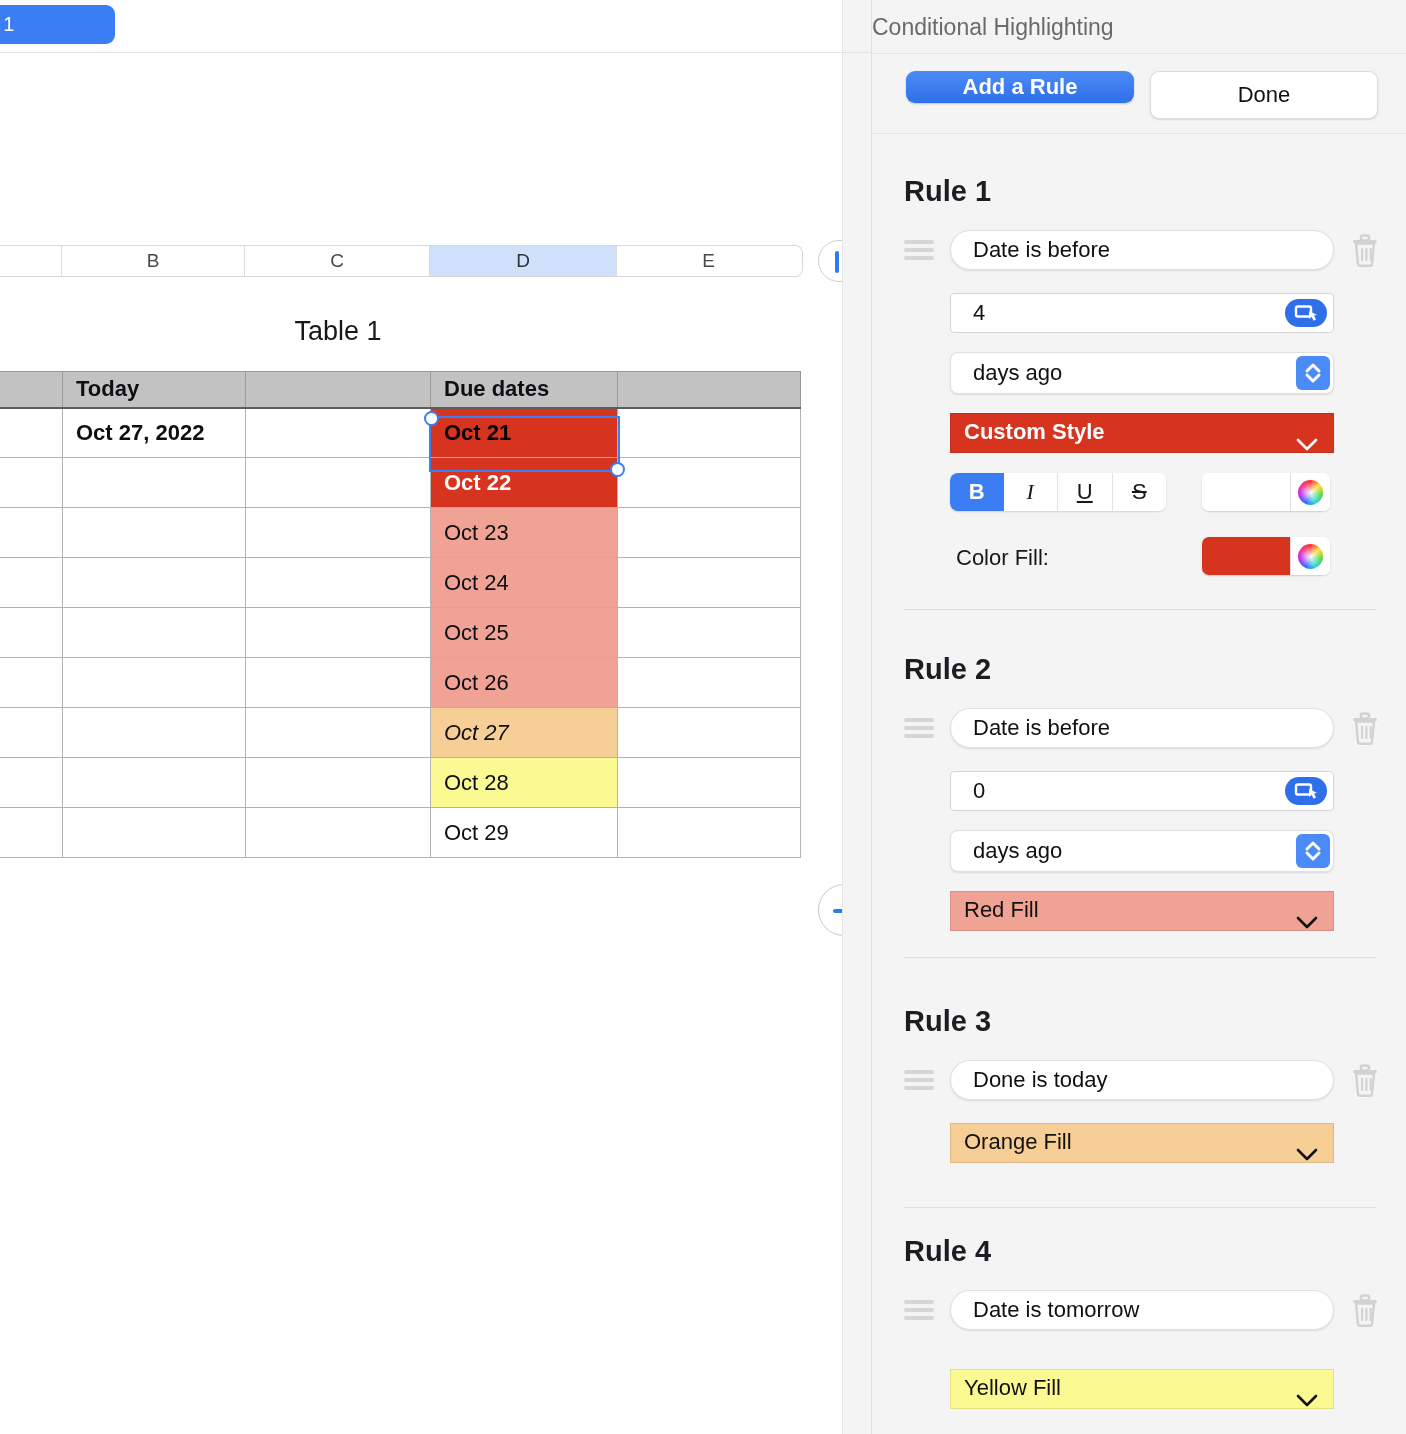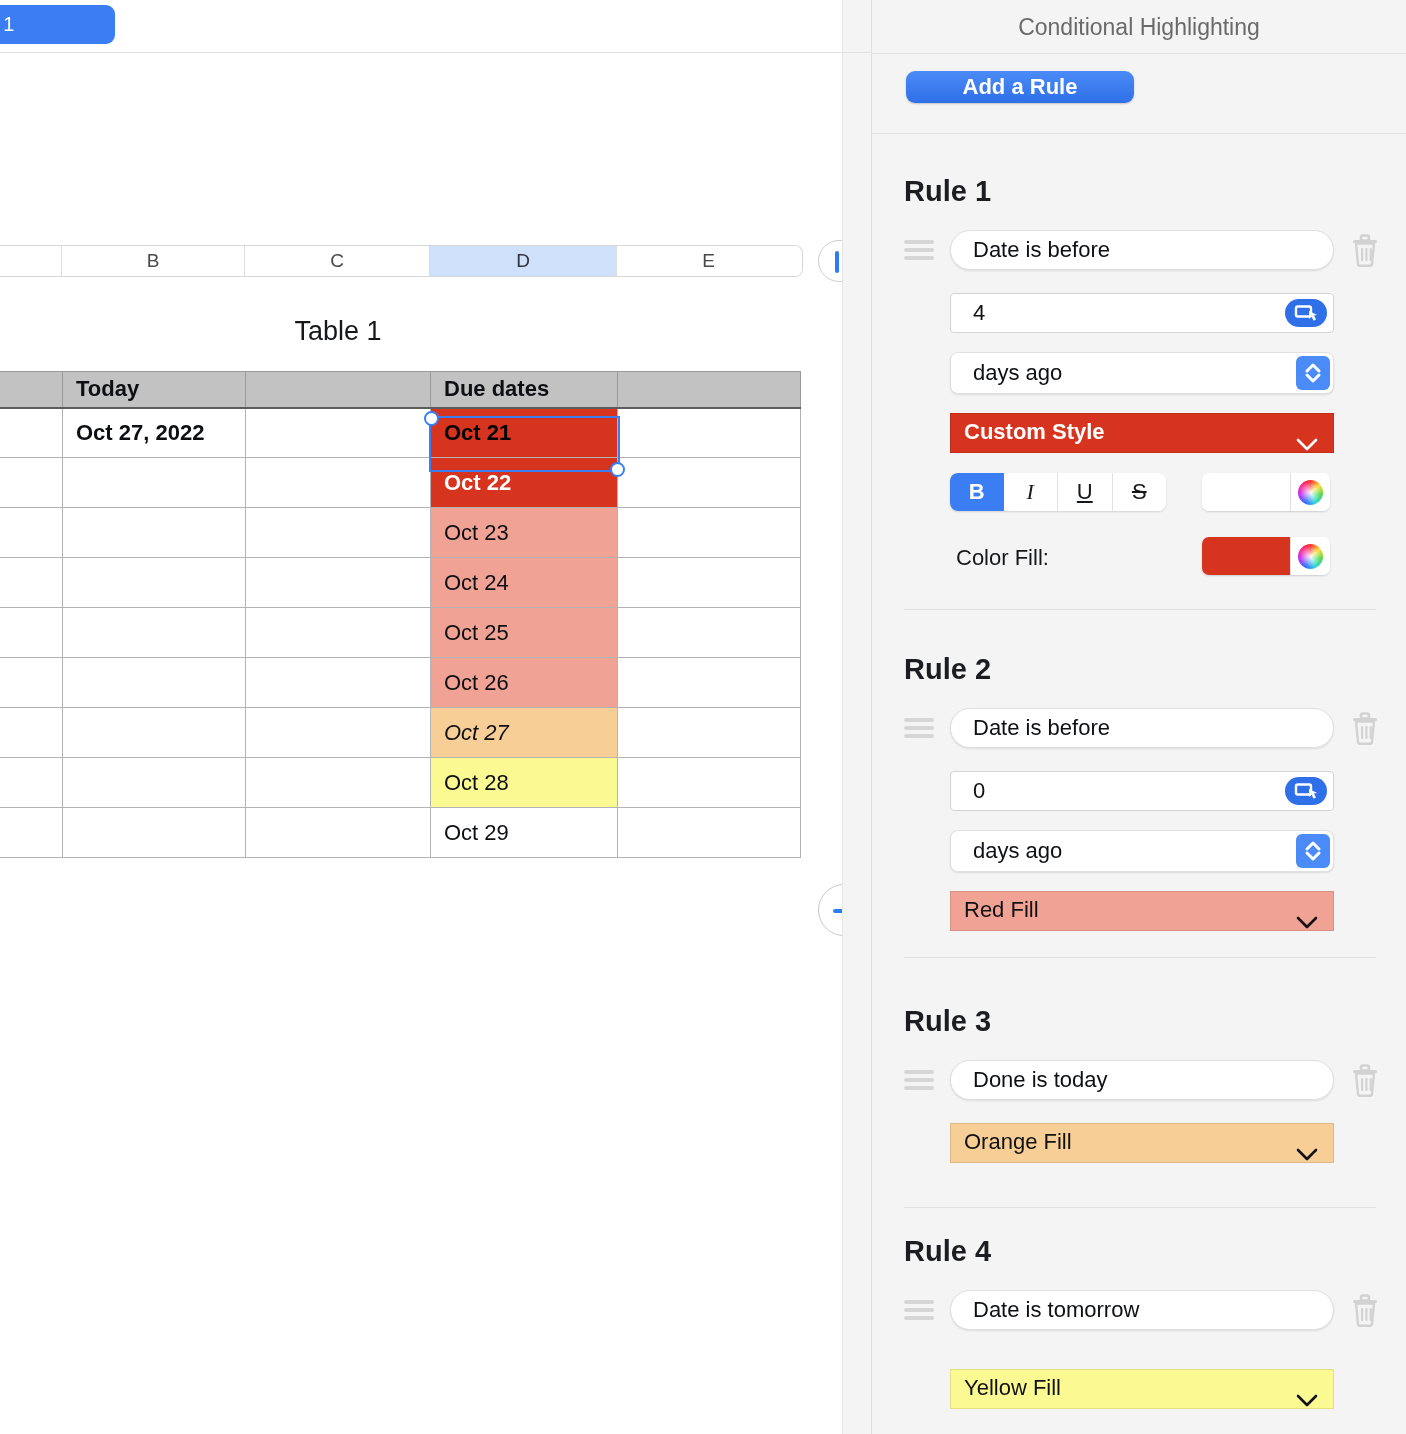--- a/index.html
+++ b/index.html
@@ -195,21 +195,21 @@
     left: 872px; top: 0;
     width: 534px; height: 1434px;
     background: #f4f4f4;
     overflow: hidden;
   }
   .insp-title {
     position: absolute;
     left: 0; top: 0;
     width: 534px; height: 54px;
     line-height: 54px;
-    text-align: center;
+    text-align: left;
     font-size: 23px;
     color: #6a6a6a;
     border-bottom: 1px solid #e3e3e3;
     box-sizing: border-box;
   }
   .insp-actions {
     position: absolute;
     left: 0; top: 54px;
     width: 534px; height: 80px;
     border-bottom: 1px solid #e3e3e3;
@@ -552,20 +552,21 @@
 
   <div class="gutter"></div>
   <div class="gutter-sep"></div>
 
   <div class="inspector">
 
     <div class="insp-title">Conditional Highlighting</div>
 
     <div class="insp-actions">
       <button class="btn-primary">Add a Rule</button>
+      <button class="btn-secondary">Done</button>
     </div>
 
     <div class="rules-scroll" id="rules-scroll">
         <div class="rule-block" style="position: absolute; left: 0px; top: 0px;">
           <div class="rule-label" style="top:40px">Rule 1</div>
           <div class="drag-handle" style="left:32px; top:104px">
             <i></i>
             <i></i>
             <i></i>
           </div>

